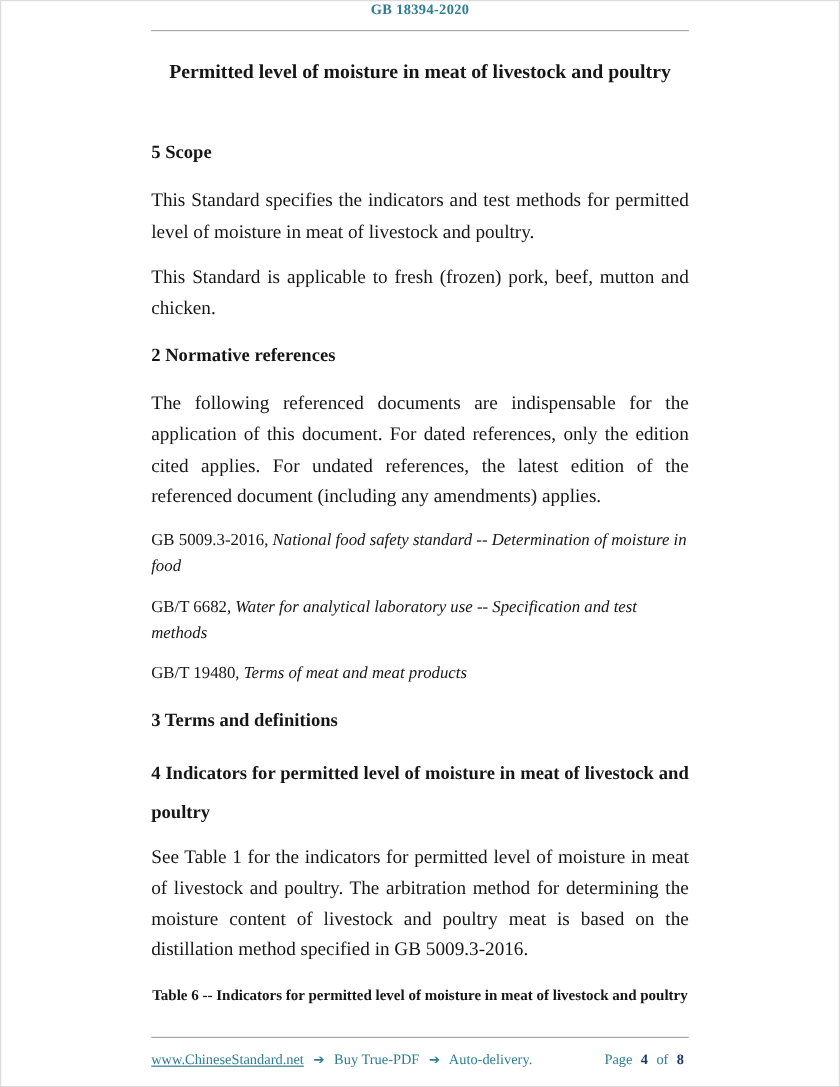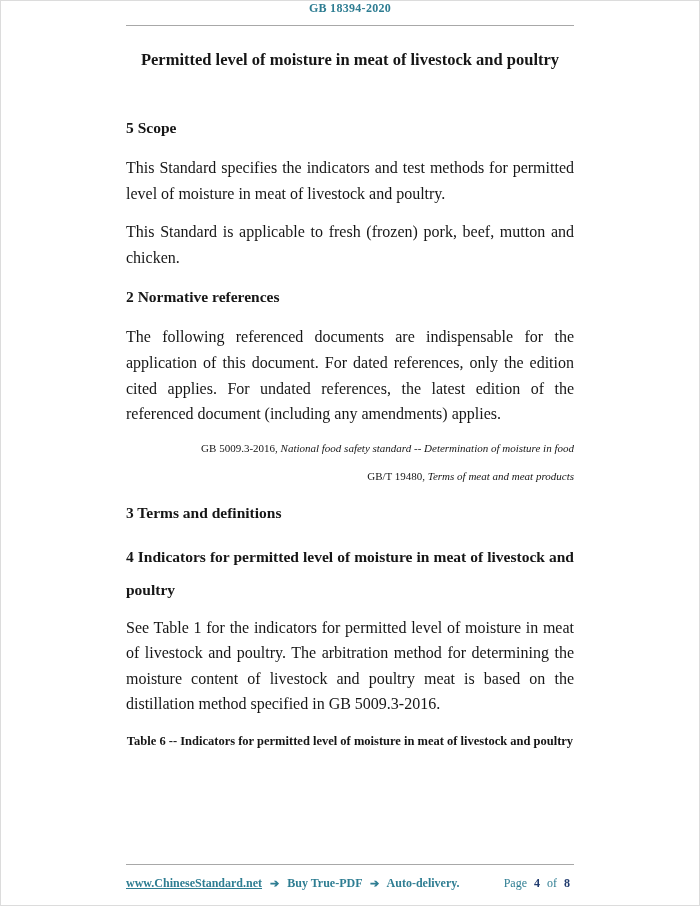--- a/index.html
+++ b/index.html
@@ -54,24 +54,24 @@
   }
 
   p.body-p {
     font-size:16px;
     line-height:1.6;
     text-align:justify;
     text-align-last:left;
     margin-bottom:13px;
   }
   p.ref {
-    font-size:11px;
+    font-size:14px;
     line-height:1.6;
     margin-bottom:11px;
-    text-align:right;
+    text-align:left;
   }
   p.ref em { font-style:italic; }
 
   .table-caption {
     margin-top:14px;
     text-align:center;
     font-size:12.5px;
     font-weight:bold;
     line-height:1.7;
   }
@@ -85,21 +85,21 @@
     border:none;
     border-top:1px solid #a8a8a8;
     margin-bottom:11px;
   }
   .footer-row {
     display:flex;
     justify-content:space-between;
     align-items:baseline;
     font-size:12px;
   }
-  .footer-left { color:var(--accent);font-weight:bold; }
+  .footer-left { color:var(--accent); }
   .footer-left a {
     color:var(--accent);
     text-decoration:underline;
     cursor:pointer;
   }
   .footer-left .arrow { margin:0 5px; font-size:11px; }
   .footer-right { color:var(--accent); }
   .footer-right .page-num {
     color:var(--page-num);
     font-weight:bold;
@@ -122,20 +122,21 @@
     <section>
       <h2 class="sec-heading first">5 Scope</h2>
       <p class="body-p">This Standard specifies the indicators and test methods for permitted level of moisture in meat of livestock and poultry.</p>
       <p class="body-p">This Standard is applicable to fresh (frozen) pork, beef, mutton and chicken.</p>
     </section>
 
     <section>
       <h2 class="sec-heading">2 Normative references</h2>
       <p class="body-p">The following referenced documents are indispensable for the application of this document. For dated references, only the edition cited applies. For undated references, the latest edition of the referenced document (including any amendments) applies.</p>
       <p class="ref"><span>GB 5009.3-2016, </span><em>National food safety standard -- Determination of moisture in food</em></p>
+      <p class="ref"><span>GB/T 6682, </span><em>Water for analytical laboratory use -- Specification and test methods</em></p>
       <p class="ref"><span>GB/T 19480, </span><em>Terms of meat and meat products</em></p>
     </section>
 
     <section>
       <h2 class="sec-heading">3 Terms and definitions</h2>
     </section>
 
     <section>
       <h2 class="sec-heading justified">4 Indicators for permitted level of moisture in meat of livestock and poultry</h2>
       <p class="body-p">See Table 1 for the indicators for permitted level of moisture in meat of livestock and poultry. The arbitration method for determining the moisture content of livestock and poultry meat is based on the distillation method specified in GB 5009.3-2016.</p>

